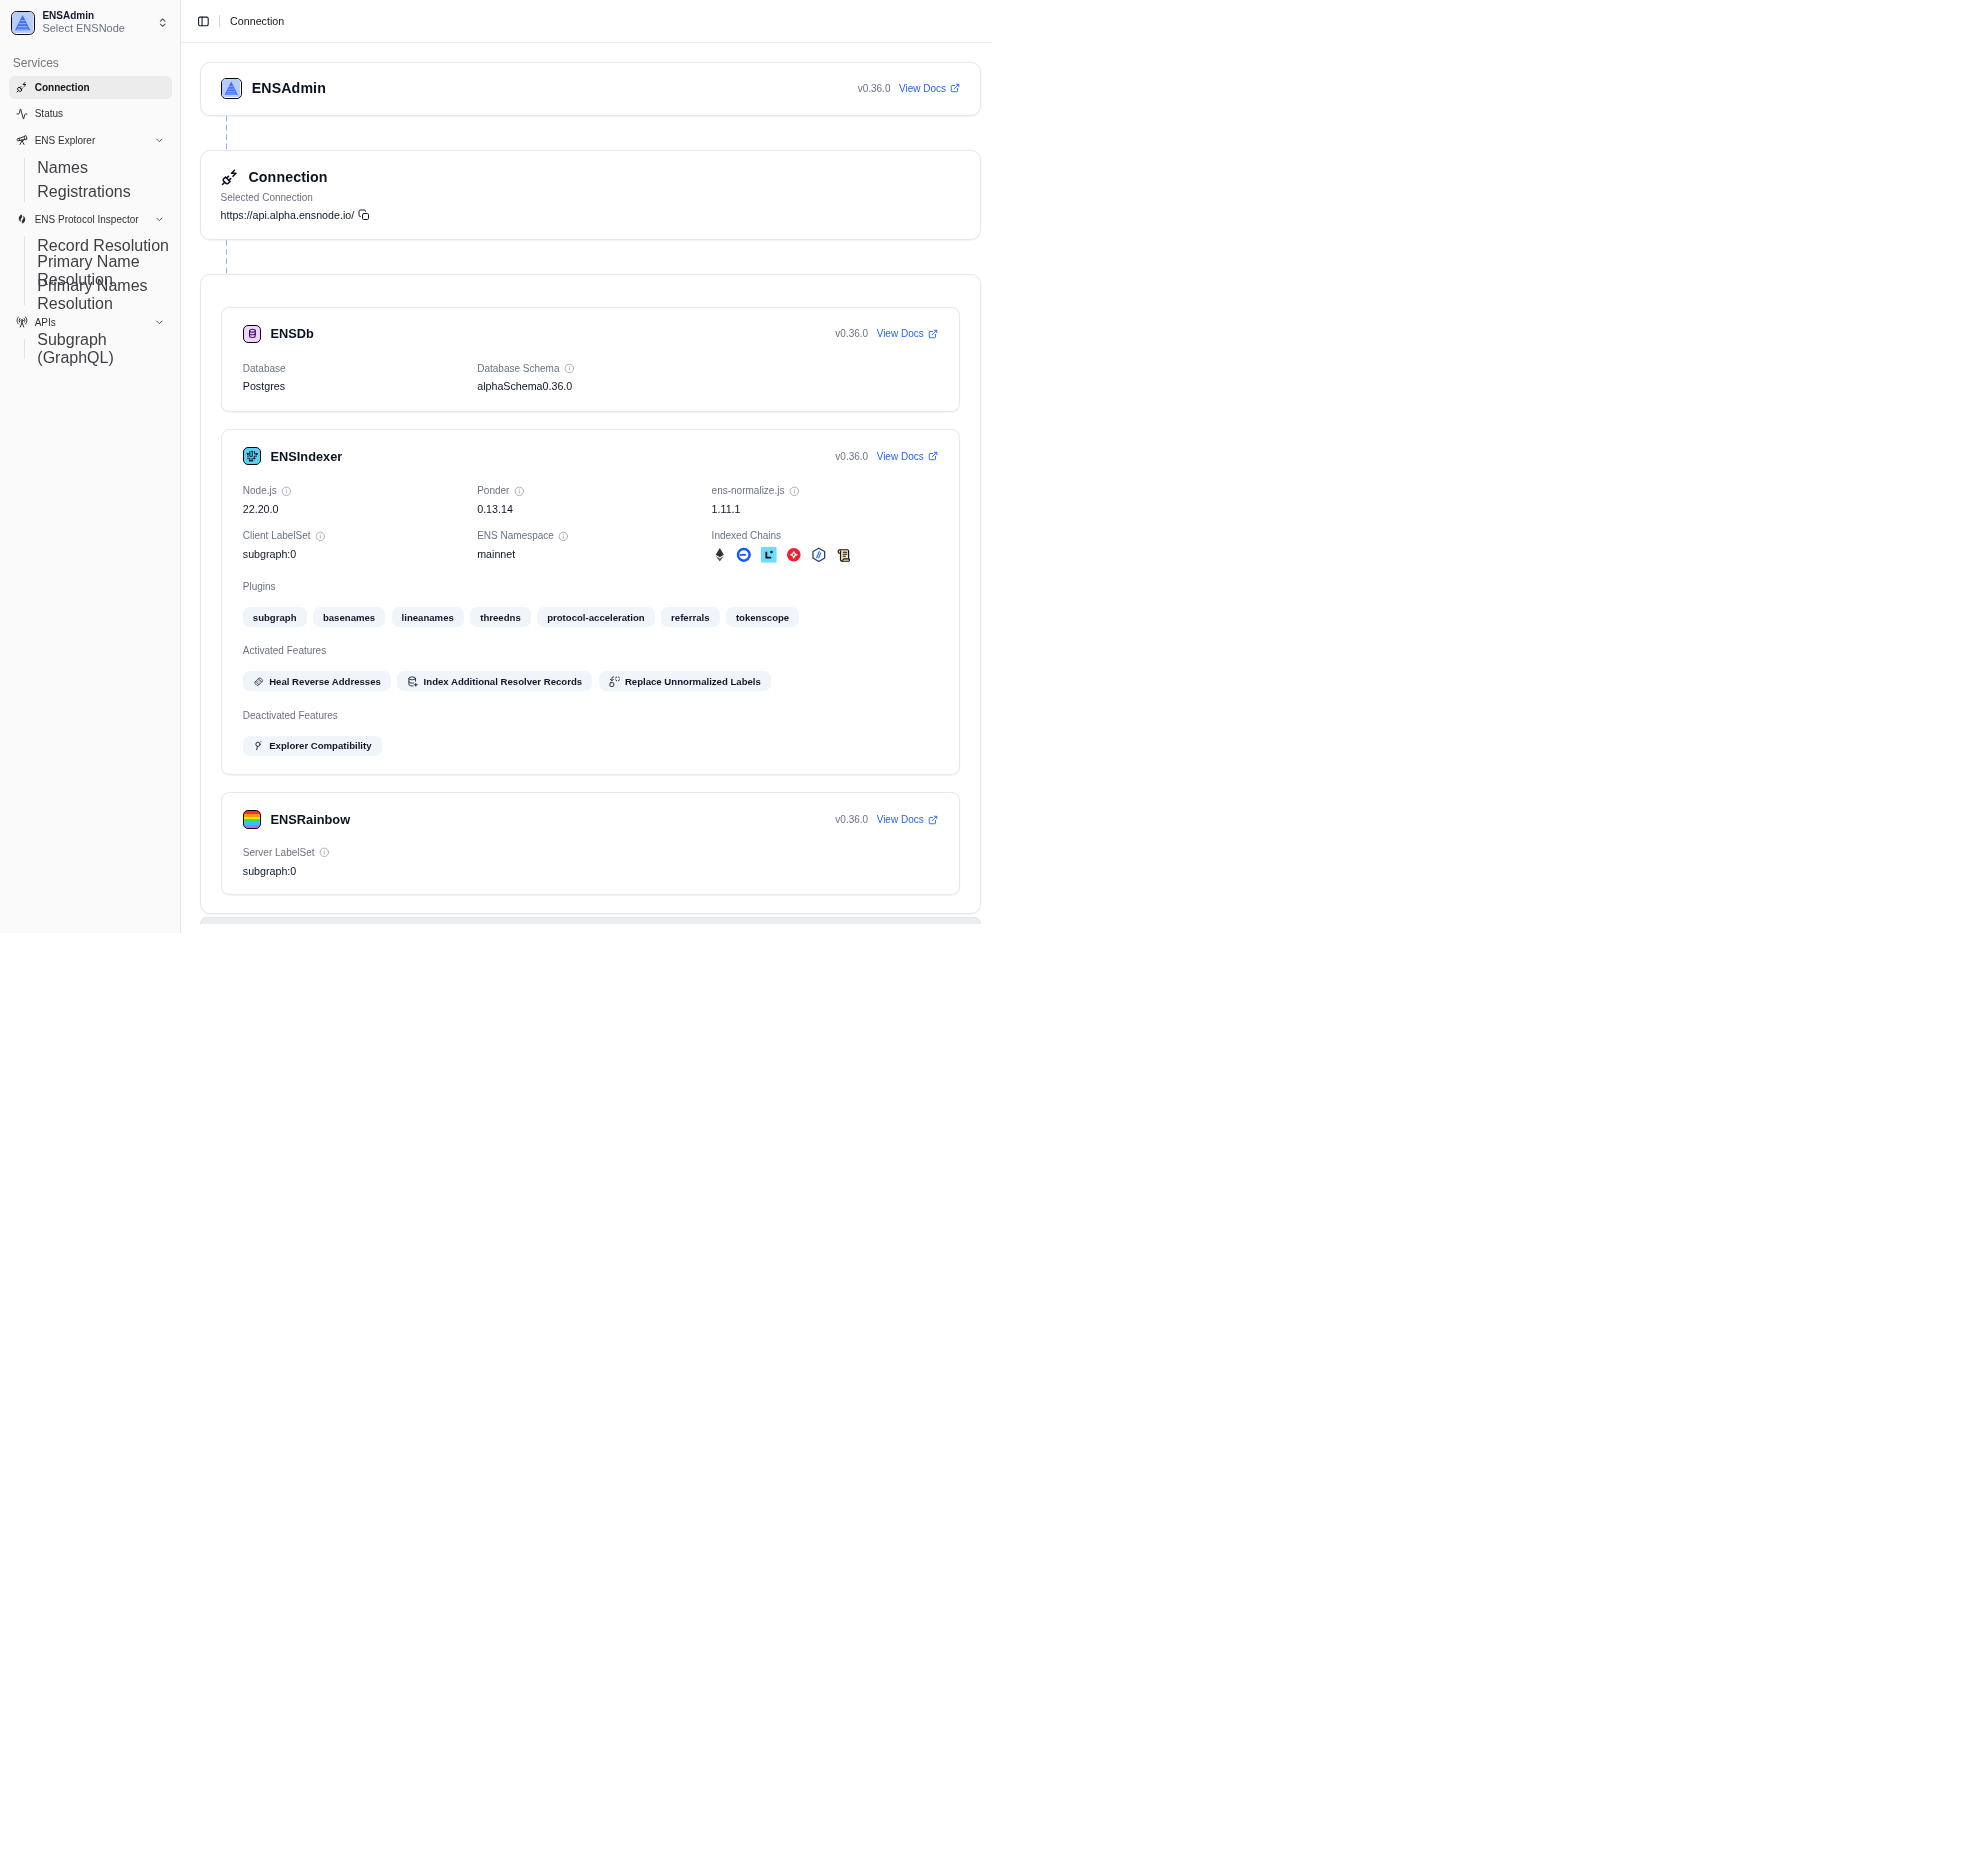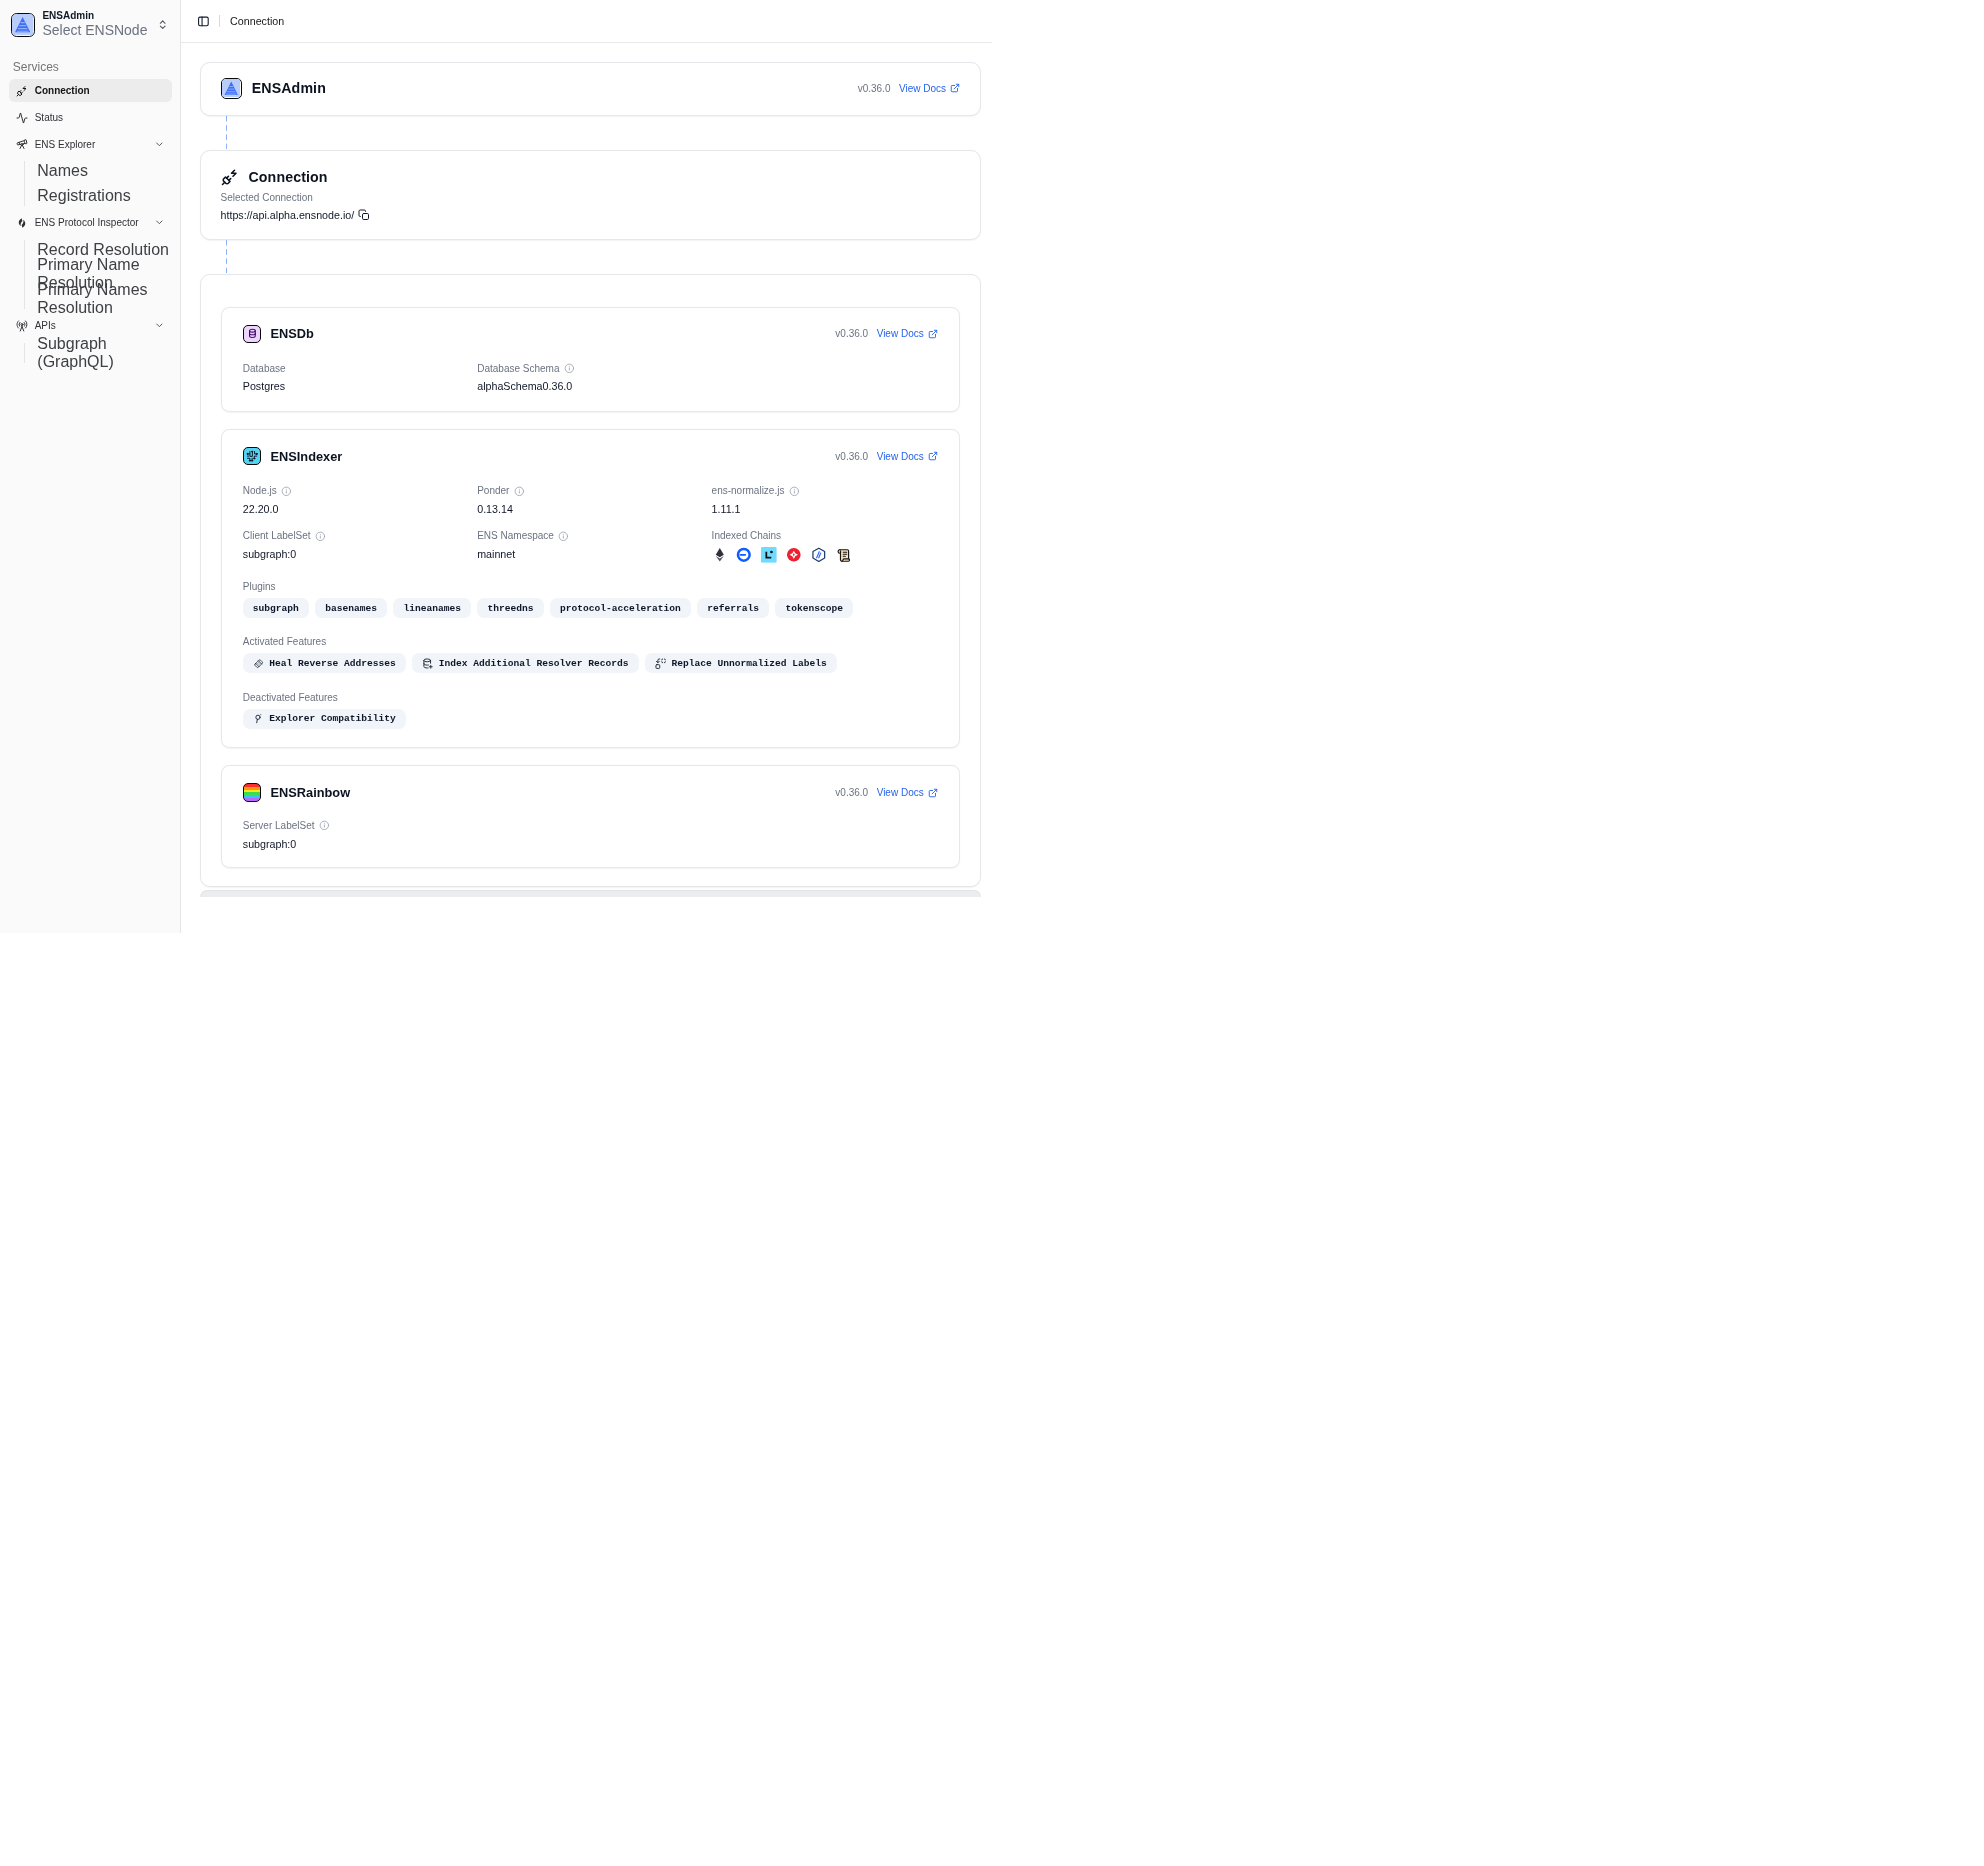--- a/index.html
+++ b/index.html
@@ -15,21 +15,21 @@
   .sidebar {
     width:181px; min-width:181px; background:#fafafa;
     border-right:0.7px solid #e5e5e5; padding:8.5px 8.5px; position:relative;
   }
   .side-head { display:flex; align-items:center; gap:7.1px; padding:1.4px 2.8px; }
   .logo-tile { border:1.4px solid #0a0a0a; border-radius:5.7px; overflow:hidden; flex:0 0 auto; }
   .logo-32 { width:24px; height:24px; }
   .logo-28 { width:21.3px; height:21.3px; border-radius:5px; }
   .side-head-text { flex:1; line-height:1.25; }
   .side-app-name { font-size:10px; font-weight:700; color:#101828; }
-  .side-app-sub { font-size:14px; color:#6b7280; }
+  .side-app-sub { font-size:11px; color:#6b7280; }
   .icon { display:inline-flex; align-items:center; justify-content:center; flex:0 0 auto; }
   .icon svg { display:block; }
   .side-section-label { margin:18.5px 4.3px 5.7px; font-size:12px; color:#757575; }
   .nav { display:flex; flex-direction:column; gap:3.6px; }
   .nav-item {
     display:flex; align-items:center; gap:7.1px; height:23px; padding:0 7.1px;
     border-radius:5.7px; color:#2f3136; font-size:10px; font-weight:500; cursor:pointer;
   }
   .nav-item .chev { margin-left:auto; color:#4b5563; }
   .nav-item.active { background:#ececec; color:#141414; font-weight:600; }
@@ -73,21 +73,21 @@
 
   .card-ensnode { padding:14.2px 20px 18.5px; margin-bottom:2.8px; }
   .nested { border-radius:8.5px; padding:17px 21.3px 18.5px; }
   .nested + .nested { margin-top:17px; }
   .nested-head { display:flex; align-items:center; gap:9.2px; }
   .nested-title { font-size:12.8px; font-weight:700; color:#0b1220; }
   .tile-icon { width:18.5px; height:18.5px; border:1.4px solid #0a0a0a; border-radius:5px; overflow:hidden; display:flex; align-items:center; justify-content:center; }
   .grid3 { display:grid; grid-template-columns:1fr 1fr 1fr; column-gap:8px; }
   .mt28 { margin-top:20px; } .mt22 { margin-top:15.6px; } .mt26 { margin-top:18.5px; }
 
-  .chips { margin-top:6px; display:flex; flex-wrap:wrap; gap:6.4px;font-family:Liberation Mono, monospace; }
+  .chips { margin-top:15px; display:flex; flex-wrap:wrap; gap:6.4px; }
   .chip {
     background:#f1f5f9; border-radius:7.1px; padding:4.3px 10px; font-size:9.6px;
     font-weight:600; color:#0f172a; display:inline-flex; align-items:center; gap:5px; white-space:nowrap;
   }
   .chip .icon { color:#1f2937; }
 
   .chains-row { margin-top:5.7px; display:flex; align-items:center; gap:9.2px; }
   .chain { width:15.6px; height:15.6px; display:flex; align-items:center; justify-content:center; }
   .chain svg { width:15.6px; height:15.6px; display:block; }
   .chain.linea svg { border-radius:1.4px; }

